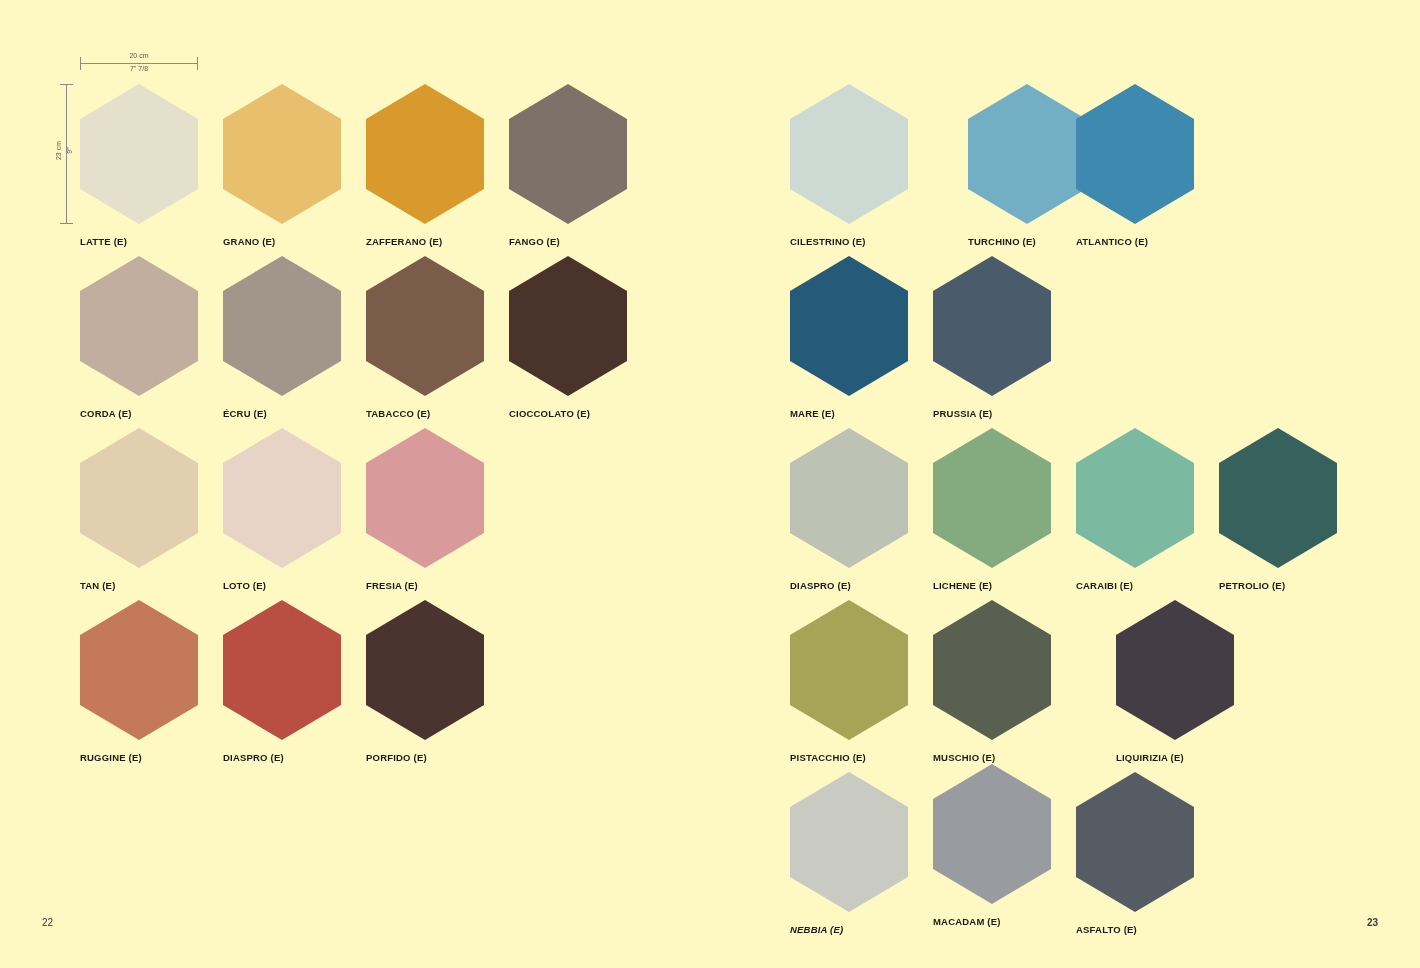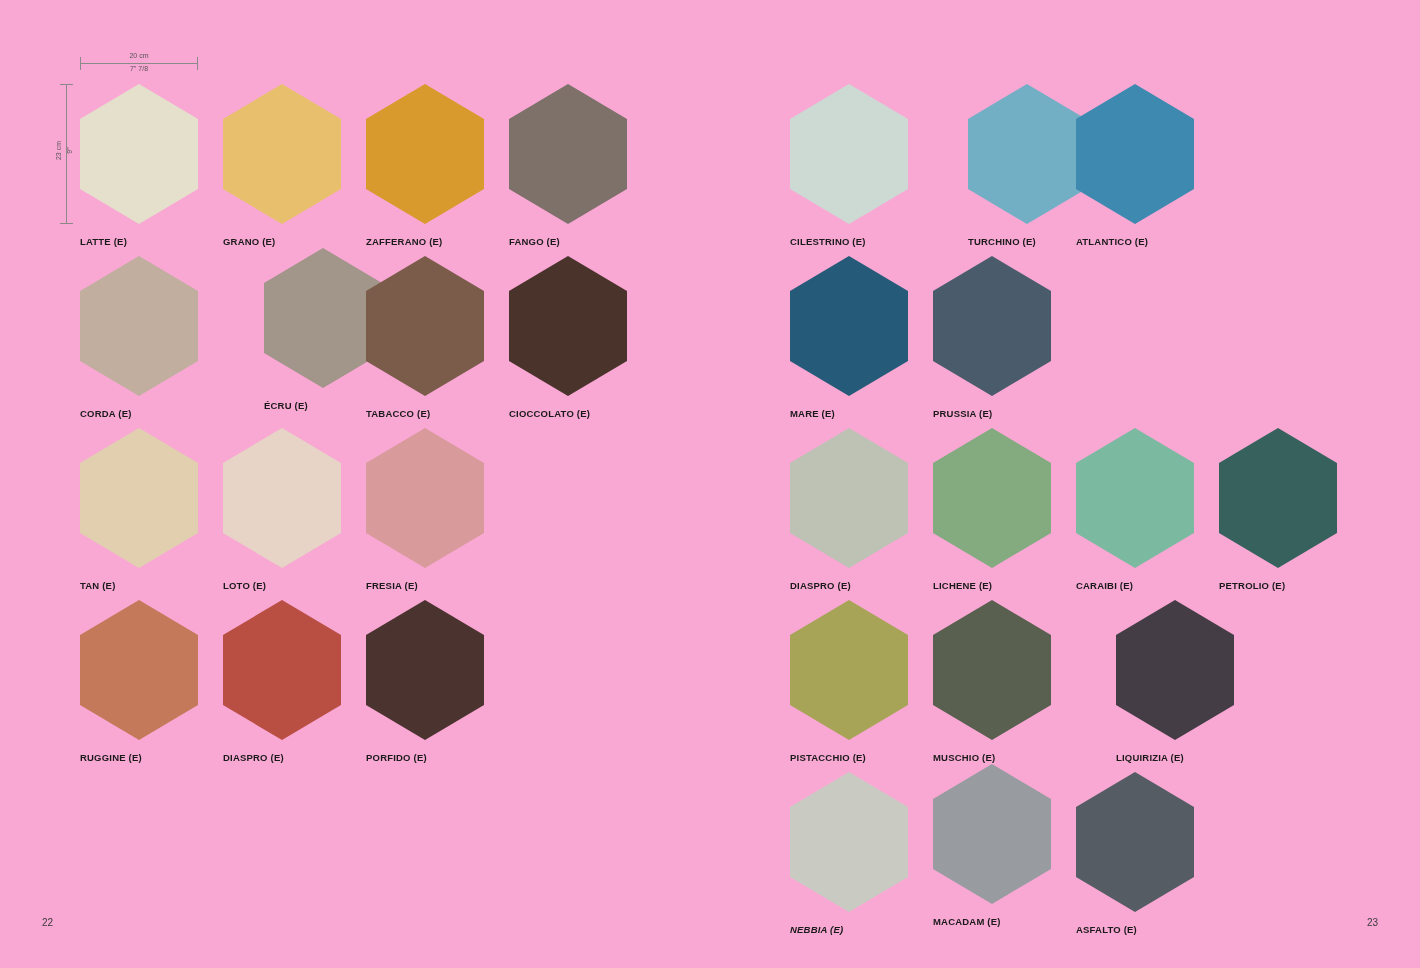--- a/index.html
+++ b/index.html
@@ -13,21 +13,21 @@
     height: 968px;
     position: relative;
     overflow: hidden;
     font-family: "Liberation Sans", sans-serif;
     -webkit-font-smoothing: antialiased;
   }
 
   .spread {
     position: absolute;
     inset: 0;
-    background: #f9a8d4;
+    background: #fef9c3;
   }
 
   
   .page {
     position: absolute;
     top: 0;
     height: 968px;
   }
   .page-left  { left: 0;    width: 710px; }
   .page-right { left: 710px; width: 710px; }
@@ -146,21 +146,21 @@
   .dim-left .v-in { left:  6px; top: 62px; width: 22px; text-align: center; }
 
   
   .page-number {
     position: absolute;
     bottom: 40px;
     font-size: 10px;
     color: #3a3a3a;
   }
   .page-number.left  { left: 42px; }
-  .page-number.right { right: 42px; }
+  .page-number.right { right: 42px; font-weight: bold; }
 </style>
 </head>
 <body>
 
 <div class="spread">
 
   <div class="page page-left">
 
     <div class="dim-top">
       <div class="rule"></div>
@@ -192,21 +192,21 @@
           <div class="swatch-label">ZAFFERANO (E)</div>
         </div>
         <div class="swatch" style="left: 509px; top: 84px;">
           <div class="hex" style="background: rgb(125, 113, 105);"></div>
           <div class="swatch-label">FANGO (E)</div>
         </div>
         <div class="swatch" style="left: 80px; top: 256px;">
           <div class="hex" style="background: rgb(193, 174, 159);"></div>
           <div class="swatch-label">CORDA (E)</div>
         </div>
-        <div class="swatch" style="left: 223px; top: 248px; margin-left: 41px;">
+        <div class="swatch" style="left: 223px; top: 256px;">
           <div class="hex" style="background: rgb(162, 149, 138);"></div>
           <div class="swatch-label">ÉCRU (E)</div>
         </div>
         <div class="swatch" style="left: 366px; top: 256px;">
           <div class="hex" style="background: rgb(123, 92, 75);"></div>
           <div class="swatch-label">TABACCO (E)</div>
         </div>
         <div class="swatch" style="left: 509px; top: 256px;">
           <div class="hex" style="background: rgb(74, 51, 42);"></div>
           <div class="swatch-label">CIOCCOLATO (E)</div>

